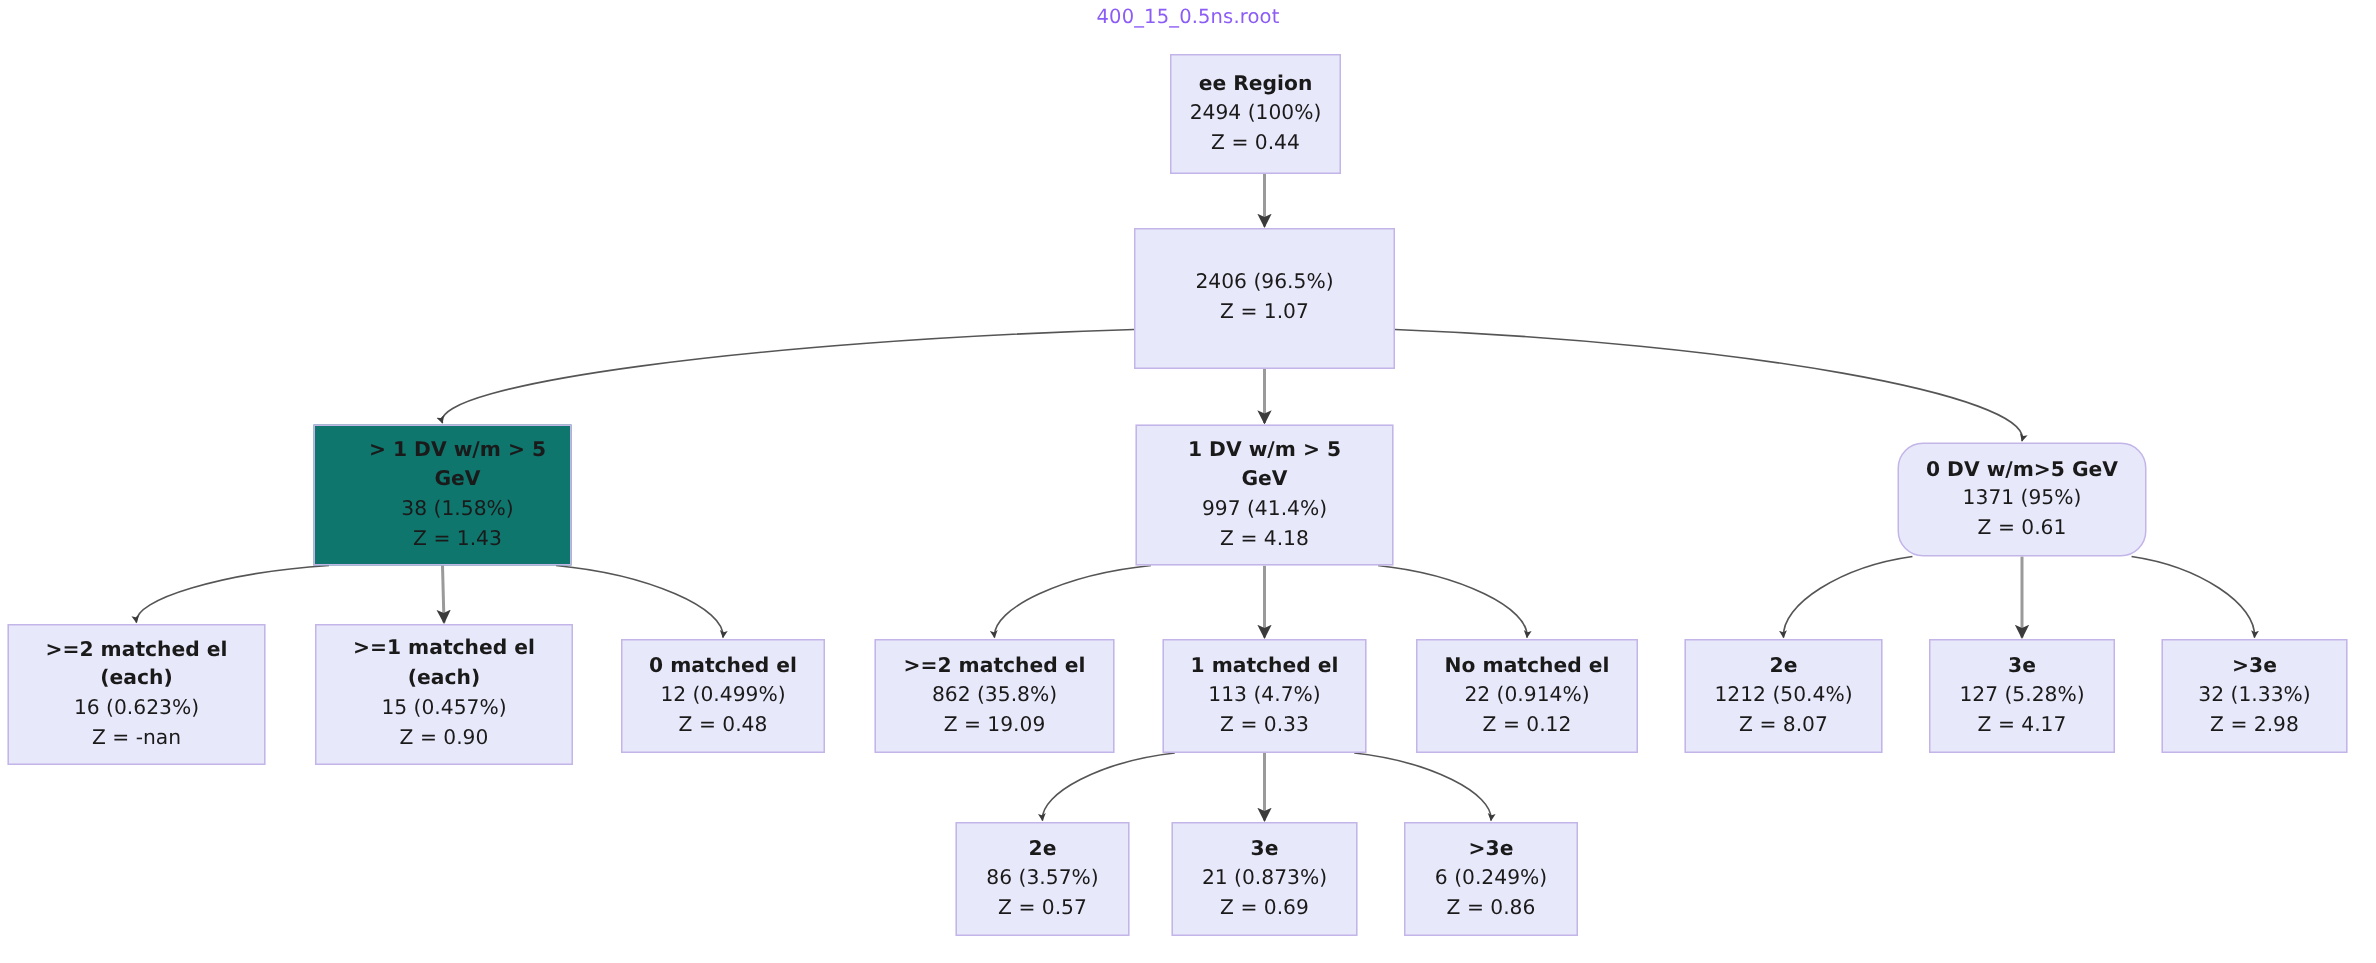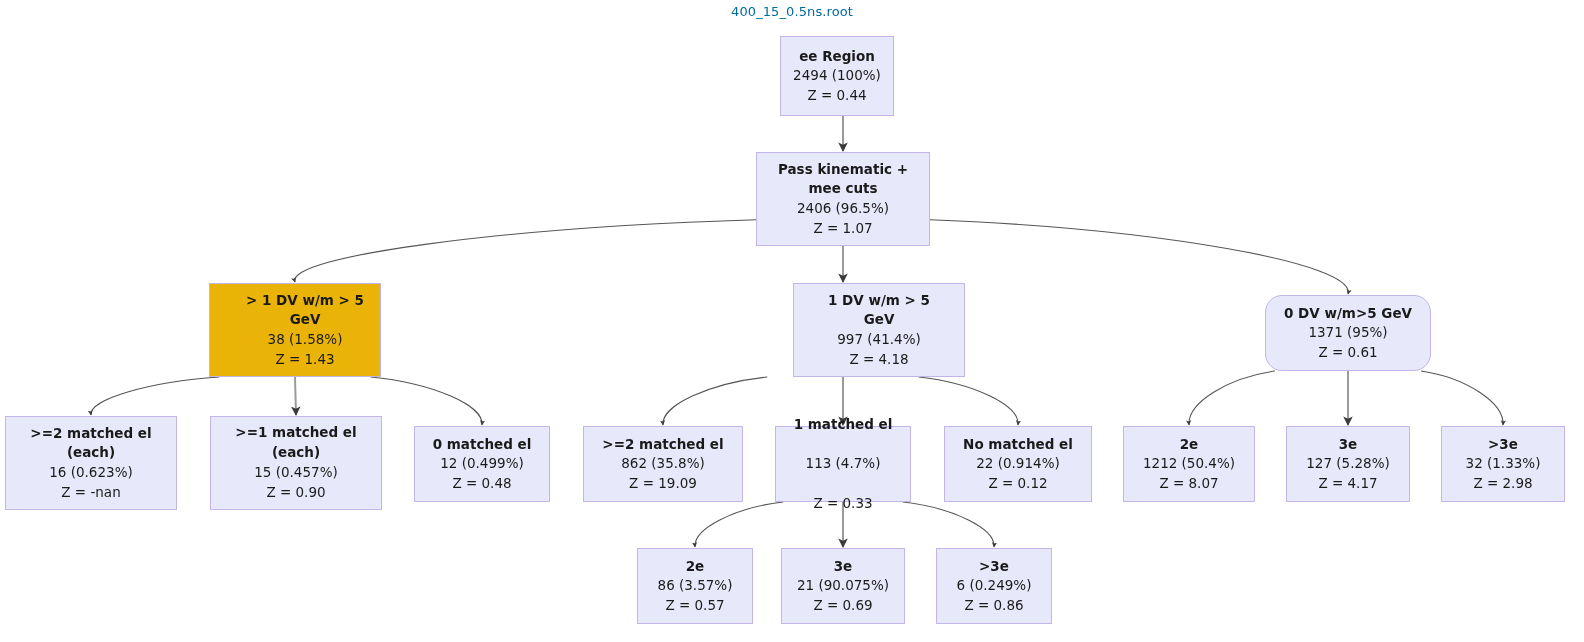--- a/index.html
+++ b/index.html
@@ -20,21 +20,21 @@
     left: 0; top: 0;
     width: 1584px; height: 642px;
     pointer-events: none;
   }
   #graph-title {
     position: absolute;
     left: 0; top: 4px;
     width: 1584px;
     text-align: center;
     font-size: 13px;
-    color: #0369a1;
+    color: #8b5cf6;
     letter-spacing: 0.1px;
   }
   .node {
     position: absolute;
     background: #e8e8fb;
     border: 1px solid #c3b5e8;
     display: flex;
     flex-direction: column;
     align-items: center;
     justify-content: center;
@@ -95,32 +95,30 @@
       </g>
   </svg>
 
   <div id="nodes-group">
       <div class="node" style="left: 780px; top: 36px; width: 114px; height: 80px; background: rgb(232, 232, 251); border-color: rgb(195, 181, 232);">
         <div class="n-label">ee Region</div>
         <div class="n-count">2494 (100%)</div>
         <div class="n-z">Z = 0.44</div>
       </div>
       <div class="node" style="left: 756px; top: 152px; width: 174px; height: 94px; background: rgb(232, 232, 251); border-color: rgb(195, 181, 232);">
-        <div class="n-label">Pass kinematic +
-mee cuts</div>
         <div class="n-count">2406 (96.5%)</div>
         <div class="n-z">Z = 1.07</div>
       </div>
-      <div class="node" style="left: 209px; top: 283px; width: 172px; height: 94px; background: #eab308; border-color: rgb(195, 181, 232); padding-left: 28px;">
+      <div class="node" style="left: 209px; top: 283px; width: 172px; height: 94px; background: #0f766e; border-color: rgb(195, 181, 232); padding-left: 28px;">
         <div class="n-label">&gt; 1 DV w/m &gt; 5
 GeV</div>
         <div class="n-count">38 (1.58%)</div>
         <div class="n-z">Z = 1.43</div>
       </div>
-      <div class="node" style="left: 757px; top: 283px; width: 172px; height: 94px; background: rgb(232, 232, 251); border-color: rgb(195, 181, 232); margin-left: 36px;">
+      <div class="node" style="left: 757px; top: 283px; width: 172px; height: 94px; background: rgb(232, 232, 251); border-color: rgb(195, 181, 232);">
         <div class="n-label">1 DV w/m &gt; 5
 GeV</div>
         <div class="n-count">997 (41.4%)</div>
         <div class="n-z">Z = 4.18</div>
       </div>
       <div class="node" style="left: 1265px; top: 295px; width: 166px; height: 76px; background: rgb(232, 232, 251); border-color: rgb(195, 181, 232); border-radius: 17px;">
         <div class="n-label">0 DV w/m&gt;5 GeV</div>
         <div class="n-count">1371 (95%)</div>
         <div class="n-z">Z = 0.61</div>
       </div>
@@ -139,21 +137,21 @@
       <div class="node" style="left: 414px; top: 426px; width: 136px; height: 76px; background: rgb(232, 232, 251); border-color: rgb(195, 181, 232);">
         <div class="n-label">0 matched el</div>
         <div class="n-count">12 (0.499%)</div>
         <div class="n-z">Z = 0.48</div>
       </div>
       <div class="node" style="left: 583px; top: 426px; width: 160px; height: 76px; background: rgb(232, 232, 251); border-color: rgb(195, 181, 232);">
         <div class="n-label">&gt;=2 matched el</div>
         <div class="n-count">862 (35.8%)</div>
         <div class="n-z">Z = 19.09</div>
       </div>
-      <div class="node" style="left: 775px; top: 426px; width: 136px; height: 76px; background: rgb(232, 232, 251); border-color: rgb(195, 181, 232); gap: 20px;">
+      <div class="node" style="left: 775px; top: 426px; width: 136px; height: 76px; background: rgb(232, 232, 251); border-color: rgb(195, 181, 232);">
         <div class="n-label">1 matched el</div>
         <div class="n-count">113 (4.7%)</div>
         <div class="n-z">Z = 0.33</div>
       </div>
       <div class="node" style="left: 944px; top: 426px; width: 148px; height: 76px; background: rgb(232, 232, 251); border-color: rgb(195, 181, 232);">
         <div class="n-label">No matched el</div>
         <div class="n-count">22 (0.914%)</div>
         <div class="n-z">Z = 0.12</div>
       </div>
       <div class="node" style="left: 1123px; top: 426px; width: 132px; height: 76px; background: rgb(232, 232, 251); border-color: rgb(195, 181, 232);">
@@ -171,21 +169,21 @@
         <div class="n-count">32 (1.33%)</div>
         <div class="n-z">Z = 2.98</div>
       </div>
       <div class="node" style="left: 637px; top: 548px; width: 116px; height: 76px; background: rgb(232, 232, 251); border-color: rgb(195, 181, 232);">
         <div class="n-label">2e</div>
         <div class="n-count">86 (3.57%)</div>
         <div class="n-z">Z = 0.57</div>
       </div>
       <div class="node" style="left: 781px; top: 548px; width: 124px; height: 76px; background: rgb(232, 232, 251); border-color: rgb(195, 181, 232);">
         <div class="n-label">3e</div>
-        <div class="n-count">21 (90.075%)</div>
+        <div class="n-count">21 (0.873%)</div>
         <div class="n-z">Z = 0.69</div>
       </div>
       <div class="node" style="left: 936px; top: 548px; width: 116px; height: 76px; background: rgb(232, 232, 251); border-color: rgb(195, 181, 232);">
         <div class="n-label">&gt;3e</div>
         <div class="n-count">6 (0.249%)</div>
         <div class="n-z">Z = 0.86</div>
       </div>
     </div>
 
 </div>

